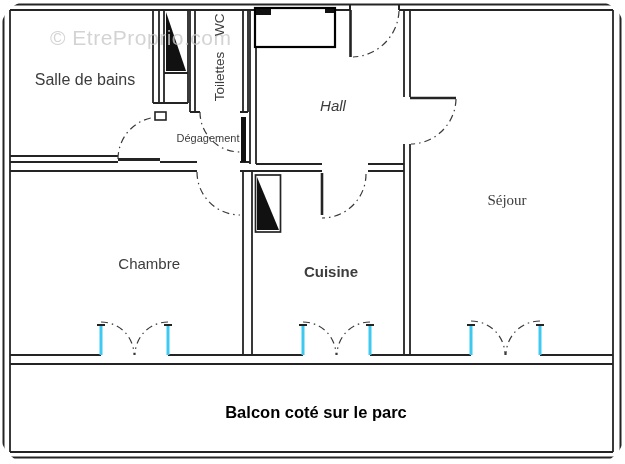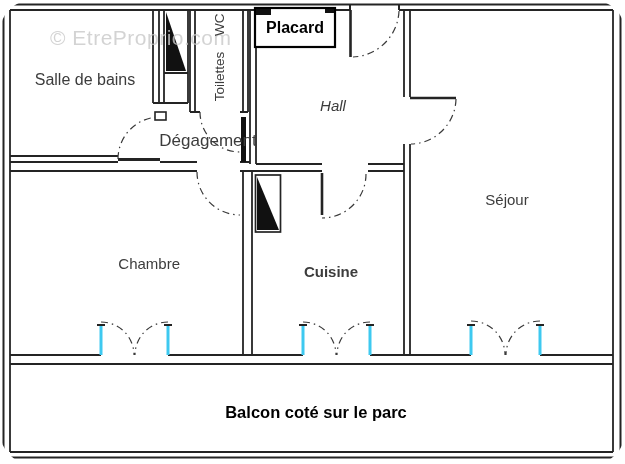--- a/index.html
+++ b/index.html
@@ -20,24 +20,24 @@
     line-height:1.1;
     user-select:none;
   }
   .lbl-salle    {left:20px;  top:71px;  width:130px; font-size:16px;}
   .lbl-toilettes{left:164px; top:50px;  width:112px; font-size:13.5px; word-spacing:12px;
                  transform:rotate(-90deg); transform-origin:center;}
   .lbl-placard  {left:255px; top:8px;   width:80px;  height:39px; display:flex;
                  align-items:center; justify-content:center;
                  font-size:16px; font-weight:bold; color:#000;}
   .lbl-hall     {left:303px; top:98px;  width:60px;  font-size:15px;font-style:italic;}
-  .lbl-degagement{left:156px;top:132px; width:104px; font-size:17px;}
+  .lbl-degagement{left:156px;top:132px; width:104px; font-size:11px;}
   .lbl-chambre  {left:60px;  top:256px; width:120px; font-size:15px;text-align:right;}
   .lbl-cuisine  {left:271px; top:264px; width:120px; font-size:15px;font-weight:bold;}
-  .lbl-sejour   {left:447px; top:192px; width:120px; font-size:15px;}
+  .lbl-sejour   {left:447px; top:192px; width:120px; font-size:15px;font-family:Liberation Serif, serif;}
   .lbl-balcon   {left:166px; top:403px; width:300px; font-size:16.5px;
                  font-weight:bold; color:#000;}
   .watermark{
     position:absolute; left:50px; top:26px;
     font-size:21px; color:#c9c9c9; opacity:.8; letter-spacing:.5px;
   }
 </style>
 </head>
 <body>
 
@@ -117,21 +117,20 @@
       <rect x="325" y="9" width="9" height="4" fill="#111"></rect>
     </g>
   </svg>
 
   <div class="watermark">© EtreProprio.com</div>
 
   <div class="lbl lbl-salle">Salle de bains</div>
 
   <div class="lbl lbl-toilettes">Toilettes WC</div>
 
-  <div class="lbl lbl-placard">Placard</div>
 
   <div class="lbl lbl-hall">Hall</div>
 
   <div class="lbl lbl-degagement">Dégagement</div>
 
   <div class="lbl lbl-chambre">Chambre</div>
 
   <div class="lbl lbl-cuisine">Cuisine</div>
 
   <div class="lbl lbl-sejour">Séjour</div>

